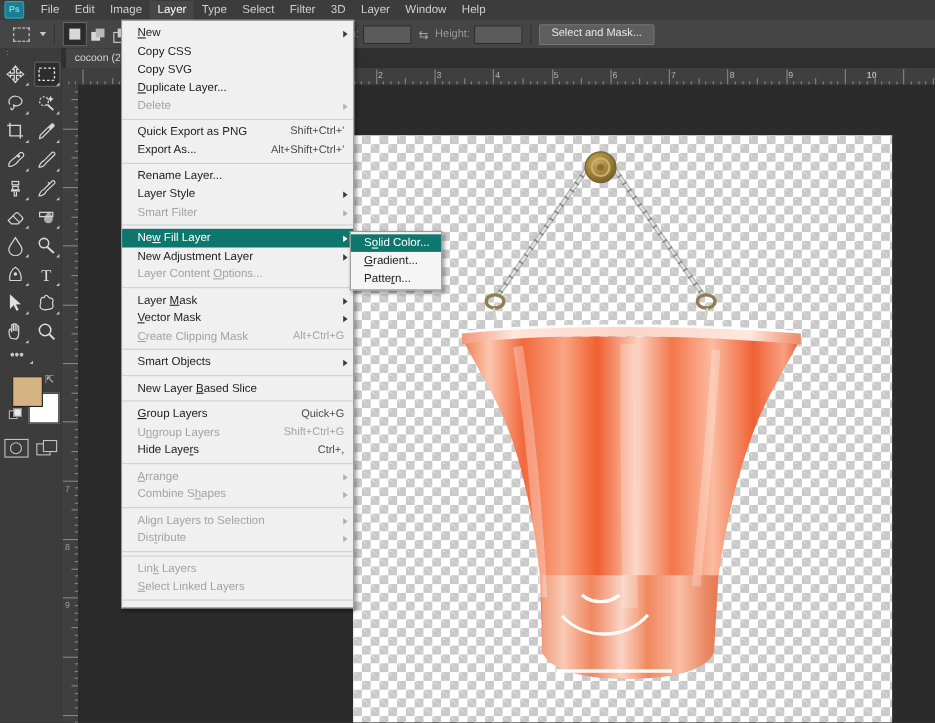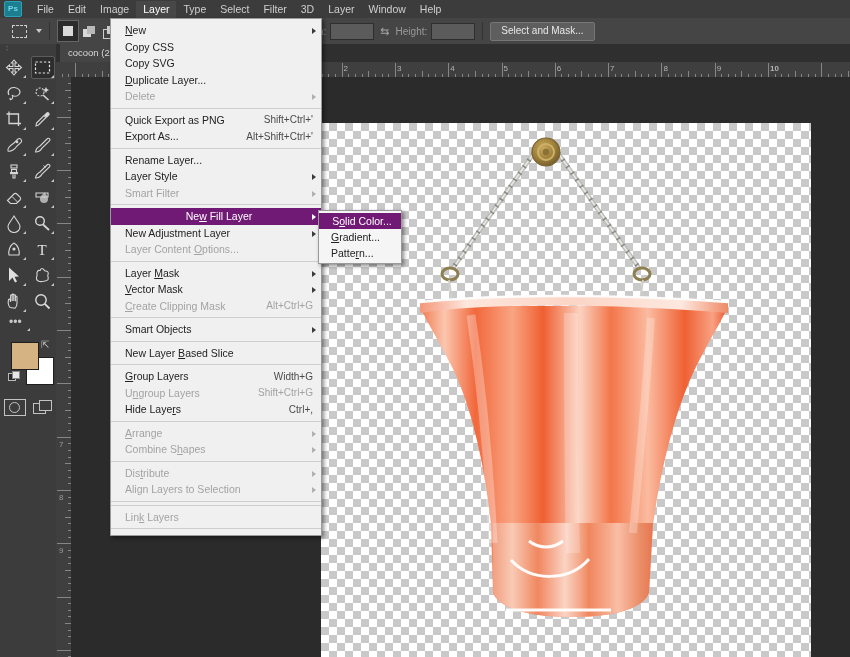--- a/index.html
+++ b/index.html
@@ -91,21 +91,21 @@
     background-size:16px 16px;background-position:0 0,8px 8px;
   }
 
   
   .art{position:absolute;left:0;top:0;width:490px;height:534px;}
 
   
   .menu{position:absolute;left:110px;top:18px;width:210px;background:#f0f0f0;border:1px solid #9a9a9a;box-shadow:2px 2px 4px rgba(0,0,0,.45);padding:3px 0;}
   .row{position:relative;height:16.5px;display:flex;align-items:center;padding:0 8px 0 14px;font-size:10.5px;color:#222;white-space:nowrap;}
   .row.dim{color:#a3a3a3;}
-  .row.hl{background:#701a75;color:#fff;justify-content:center;}
+  .row.hl{background:#0f766e;color:#fff;}
   .row .lbl{flex:0 0 auto;}
   .row .lbl u{text-decoration:underline;}
   .row .sc{margin-left:auto;padding-left:18px;font-size:10px;color:#4a4a4a;}
   .row.dim .sc{color:#a3a3a3;}
   .row .arw{position:absolute;right:5px;top:6px;width:0;height:0;border-top:3.5px solid transparent;border-bottom:3.5px solid transparent;border-left:4px solid #3a3a3a;}
   .row.dim .arw{border-left-color:#b0b0b0;}
   .row.hl .arw{border-left-color:#fff;}
   .sep{height:1px;background:#cfcfcf;margin:3px 0;}
 
   .submenu{position:absolute;left:318px;top:210px;width:82px;background:#f5f5f5;border:1px solid #9a9a9a;box-shadow:2px 2px 4px rgba(0,0,0,.45);padding:2px 0;}
@@ -453,21 +453,21 @@
       <div class="rtick" style="left: 705.337px; width: 1px; height: 3px; top: 12px;"></div>
       <div class="rnum" style="left: 660.7px; top: 2px;">9</div>
       <div class="rtick" style="left: 712px; width: 1px; height: 14px; top: 1px;"></div>
       <div class="rtick" style="left: 718.663px; width: 1px; height: 3px; top: 12px;"></div>
       <div class="rtick" style="left: 725.325px; width: 1px; height: 3px; top: 12px;"></div>
       <div class="rtick" style="left: 731.987px; width: 1px; height: 3px; top: 12px;"></div>
       <div class="rtick" style="left: 738.65px; width: 1px; height: 6px; top: 9px;"></div>
       <div class="rtick" style="left: 745.312px; width: 1px; height: 3px; top: 12px;"></div>
       <div class="rtick" style="left: 751.975px; width: 1px; height: 3px; top: 12px;"></div>
       <div class="rtick" style="left: 758.638px; width: 1px; height: 3px; top: 12px;"></div>
-      <div class="rnum" style="left: 714px; top: 2px; font-weight: bold;">10</div>
+      <div class="rnum" style="left: 732px; top: 2px; font-weight: bold;">10</div>
       <div class="rtick" style="left: 765.3px; width: 1px; height: 14px; top: 1px;"></div>
       <div class="rtick" style="left: 771.962px; width: 1px; height: 3px; top: 12px;"></div>
       <div class="rtick" style="left: 778.625px; width: 1px; height: 3px; top: 12px;"></div>
       <div class="rtick" style="left: 785.287px; width: 1px; height: 3px; top: 12px;"></div>
       <div class="rtick" style="left: 791.95px; width: 1px; height: 6px; top: 9px;"></div>
     </div>
   <div class="vruler">
       <div class="rtick" style="top: 6.4875px; height: 1px; width: 3px; left: 12px;"></div>
       <div class="rtick" style="top: 13.15px; height: 1px; width: 6px; left: 9px;"></div>
       <div class="rtick" style="top: 19.8125px; height: 1px; width: 3px; left: 12px;"></div>
@@ -712,52 +712,55 @@
         <span class="lbl">Smart Objects</span>
         <span class="arw"></span>
       </div>
       <div class="sep"></div>
       <div class="row">
         <span class="lbl">New Layer <u>B</u>ased Slice</span>
       </div>
       <div class="sep"></div>
       <div class="row">
         <span class="lbl"><u>G</u>roup Layers</span>
-        <span class="sc">Width+G</span>
+        <span class="sc">Quick+G</span>
       </div>
       <div class="row dim">
         <span class="lbl">U<u>n</u>group Layers</span>
         <span class="sc">Shift+Ctrl+G</span>
       </div>
       <div class="row">
         <span class="lbl">Hide Laye<u>r</u>s</span>
         <span class="sc">Ctrl+,</span>
       </div>
       <div class="sep"></div>
       <div class="row dim">
         <span class="lbl"><u>A</u>rrange</span>
         <span class="arw"></span>
       </div>
       <div class="row dim">
         <span class="lbl">Combine S<u>h</u>apes</span>
         <span class="arw"></span>
       </div>
       <div class="sep"></div>
       <div class="row dim">
+        <span class="lbl">Align Layers to Selection</span>
+        <span class="arw"></span>
+      </div>
+      <div class="row dim">
         <span class="lbl">Dis<u>t</u>ribute</span>
         <span class="arw"></span>
       </div>
-      <div class="row dim">
-        <span class="lbl">Align Layers to Selection</span>
-        <span class="arw"></span>
-      </div>
       <div class="sep"></div>
       <div class="sep"></div>
       <div class="row dim">
         <span class="lbl">Lin<u>k</u> Layers</span>
+      </div>
+      <div class="row dim">
+        <span class="lbl"><u>S</u>elect Linked Layers</span>
       </div>
       <div class="sep"></div>
     </div>
 
   <div class="submenu" id="fill-submenu">
       <div class="row hl">
         <span class="lbl">S<u>o</u>lid Color...</span>
       </div>
       <div class="row">
         <span class="lbl"><u>G</u>radient...</span>

